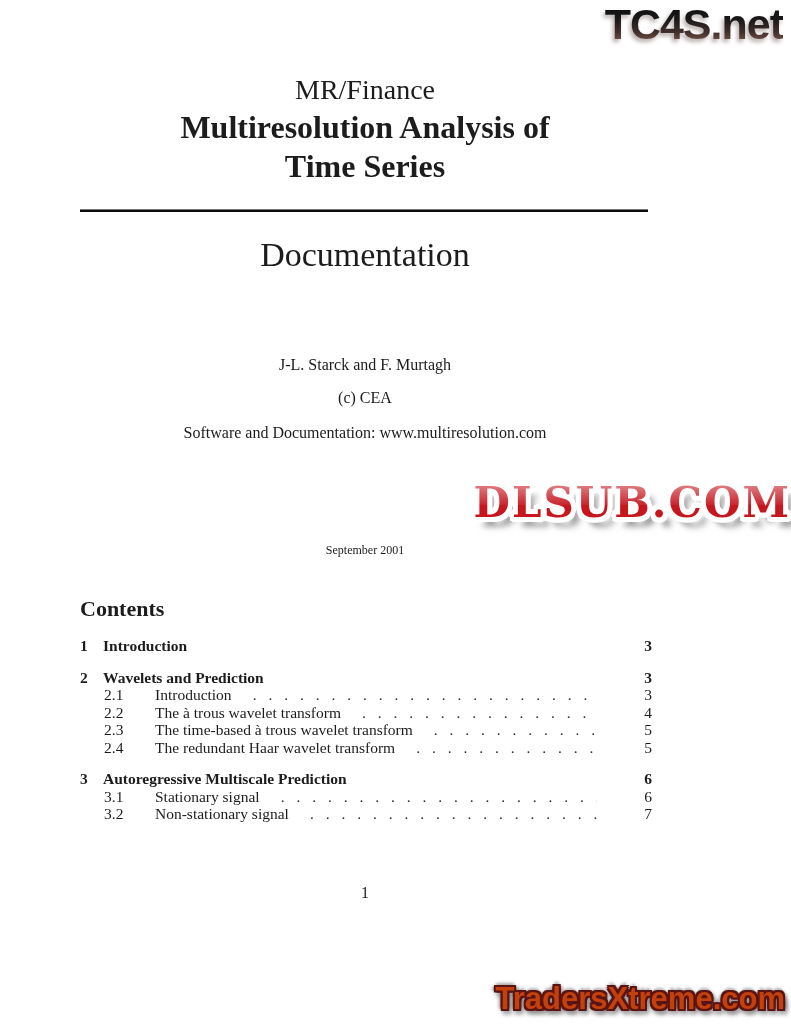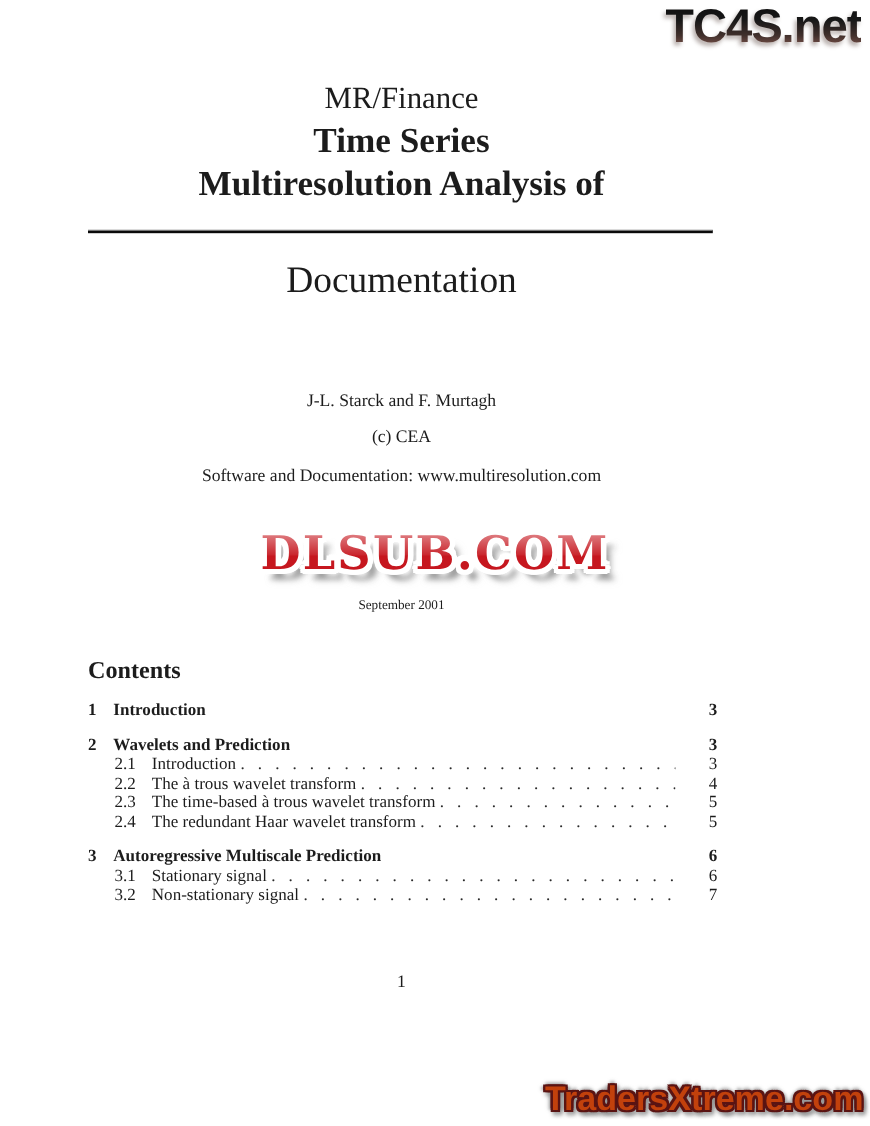--- a/index.html
+++ b/index.html
@@ -35,21 +35,21 @@
   }
   @supports ((-webkit-background-clip: text) or (background-clip: text)) {
     .tc4s { color: transparent; }
   }
 
   .dlsub-wrap {
     position: absolute;
     top: 478px;
     left: 0;
     width: 100%;
-    text-align: center;
+    text-align: right;
   }
   .dlsub {
     display: inline-block;
     position: relative;
     font-family: "DejaVu Serif", serif;
     font-weight: 700;
     font-size: 42px;
     letter-spacing: 2px;
     color: #c6171f;
     text-shadow:
@@ -162,21 +162,21 @@
     align-items: baseline;
     font-size: 15.5px;
     line-height: 17.5px;
   }
   .toc-row.sec {
     font-weight: 700;
     margin-top: 14px;
   }
   .toc-row.sec:first-of-type { margin-top: 0; }
   .toc-num  { width: 23px; flex: none; }
-  .toc-row.sub { padding-left: 24px; }
+  .toc-row.sub { padding-left: 24px; gap: 17px; }
   .toc-row.sub .toc-num { width: 34px; }
   .spacer { flex: 1; }
   .leader {
     flex: 1;
     overflow: hidden;
     white-space: nowrap;
     margin-left: 4px;
     margin-right: 14px;
     color: #2a2a2a;
   }
@@ -197,22 +197,22 @@
 </style>
 </head>
 <body>
 
 <div class="page">
 
   <div class="tc4s">TC4S.net</div>
 
   <div class="title-block">
     <div class="title-kicker">MR/Finance</div>
+    <div class="title-main">Multiresolution Analysis of</div>
     <div class="title-main">Time Series</div>
-    <div class="title-main">Multiresolution Analysis of</div>
   </div>
 
   <div class="rule"></div>
 
   <div class="doc-subtitle">Documentation</div>
 
   <div class="byline">
     <div class="authors">J-L. Starck and F. Murtagh</div>
     <div class="copyright">(c) CEA</div>
     <div class="software">Software and Documentation: www.multiresolution.com</div>

